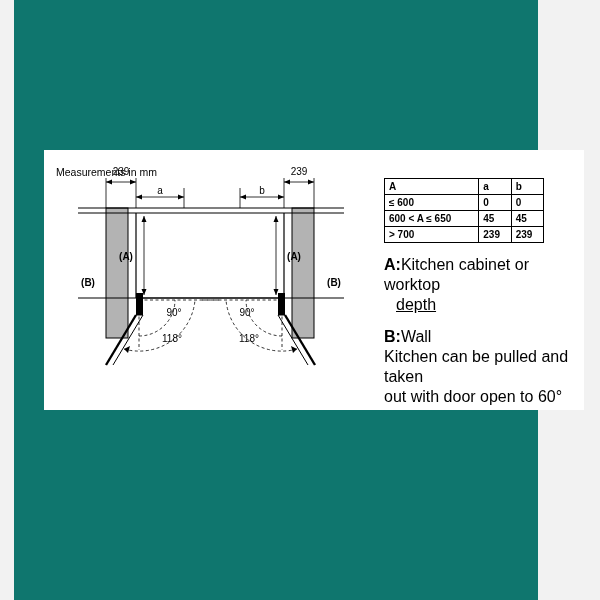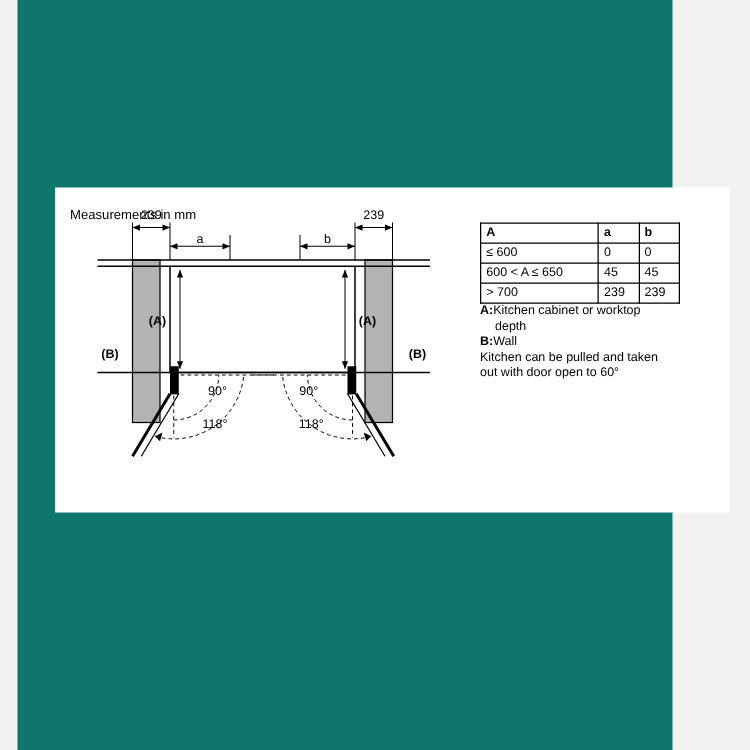--- a/index.html
+++ b/index.html
@@ -54,37 +54,38 @@
   }
   table.dims {
     border-collapse: collapse;
     font-size: 10px;
     color: #000;
     width: 160px;
   }
   table.dims th, table.dims td {
     border: 1px solid #000;
     padding: 1px 4px;
-    font-weight: normal;
+    font-weight: bold;
     text-align: left;
     height: 13px;
     line-height: 13px;
   }
   table.dims thead th {
     font-weight: bold;
   }
   table.dims th.colA { width: 92px; }
   table.dims th.colv, table.dims td.colv { width: 24px; }
   .note {
-    font-size: 10px;
+    font-size: 16px;
     color: #000;
+    margin-top: 12px;
     line-height: 1.25;
   }
   .note b { font-weight: bold; }
-  .note .indent { display: block; padding-left: 12px; }
+  .note .indent { display: block; padding-left: 12px; text-decoration: underline; }
   svg text {
     font-family: "Liberation Sans", sans-serif;
     fill: #000;
   }
 </style>
 </head>
 <body>
 
 <div id="canvas">
   <div class="sheet">

